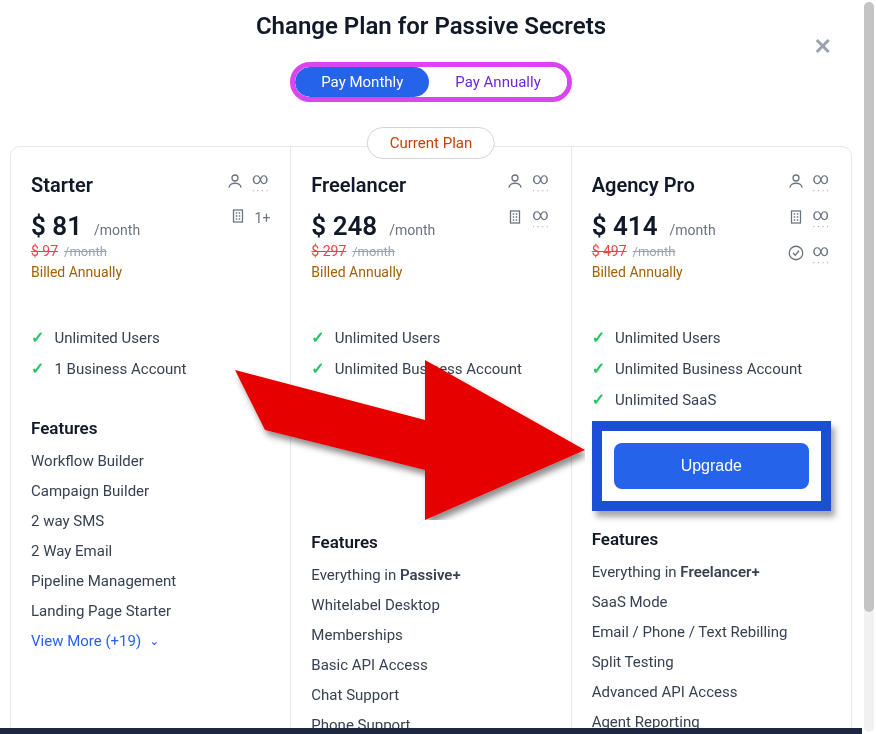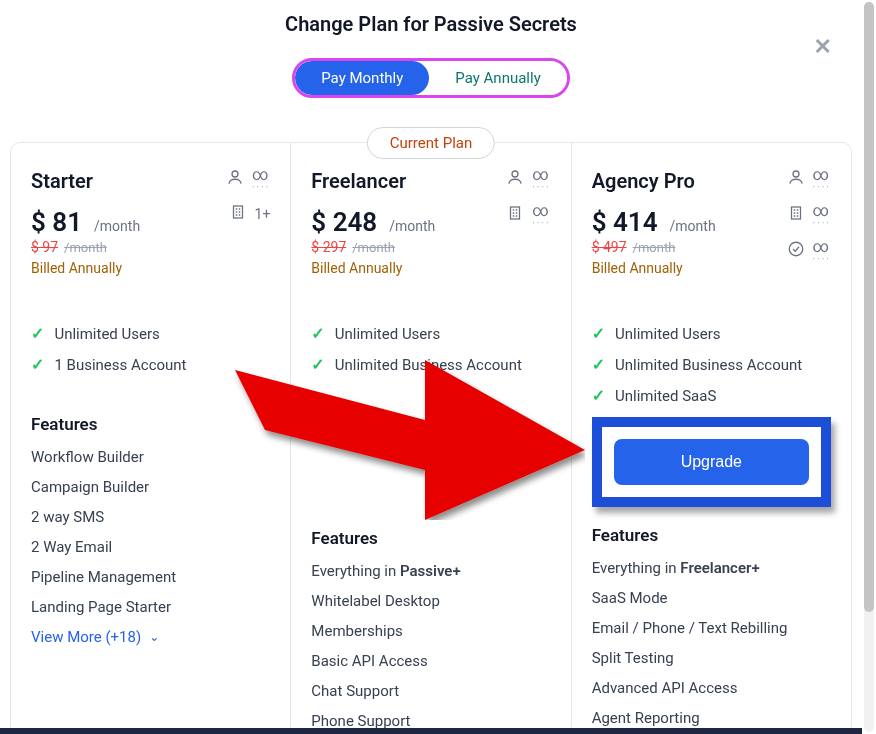--- a/index.html
+++ b/index.html
@@ -25,47 +25,47 @@
     font-size: 22px;
     color: #9ca3af;
     cursor: pointer;
     font-weight: bold;
   }
   .header {
     text-align: center;
     padding-top: 12px;
   }
   .title {
-    font-size: 20px;
+    font-size: 24px;
     font-weight: 600;
     color: #111827;
   }
   .toggle {
     display: inline-flex;
     margin-top: 22px;
-    border: 3px solid #d946ef;
+    border: 5px solid #d946ef;
     border-radius: 999px;
     overflow: hidden;
     height: 40px;
   }
   .toggle div {
     display: flex;
     align-items: center;
     justify-content: center;
     padding: 0 26px;
     font-size: 15px;
     cursor: pointer;
   }
   .toggle .active {
     background: #2563eb;
     color: #fff;
     border-radius: 999px;
   }
   .toggle .inactive {
-    color: #0f766e;
+    color: #6d28d9;
     background: #fff;
   }
   .plan-label {
     position: absolute;
     left: 50%;
     transform: translateX(-50%);
     top: 127px;
     background: #fff;
     border: 1px solid #d1d5db;
     border-radius: 999px;
@@ -227,21 +227,21 @@
       </div>
 
       <div class="features-h">Features</div>
       <div class="feature-line">Workflow Builder</div>
       <div class="feature-line">Campaign Builder</div>
       <div class="feature-line">2 way SMS</div>
       <div class="feature-line">2 Way Email</div>
       <div class="feature-line">Pipeline Management</div>
       <div class="feature-line">Landing Page Starter</div>
       <div class="view-more">
-        <span>View More (+18)</span>
+        <span>View More (+19)</span>
         <span class="chev">⌄</span>
       </div>
     </div>
 
     <div class="card">
       <div class="icon-stack">
         <div class="icon-row">
           <span><svg viewBox="0 0 24 24">
                 <circle cx="12" cy="8" r="4"></circle>
                 <path d="M4 21c0-4 4-6 8-6s8 2 8 6"></path>

